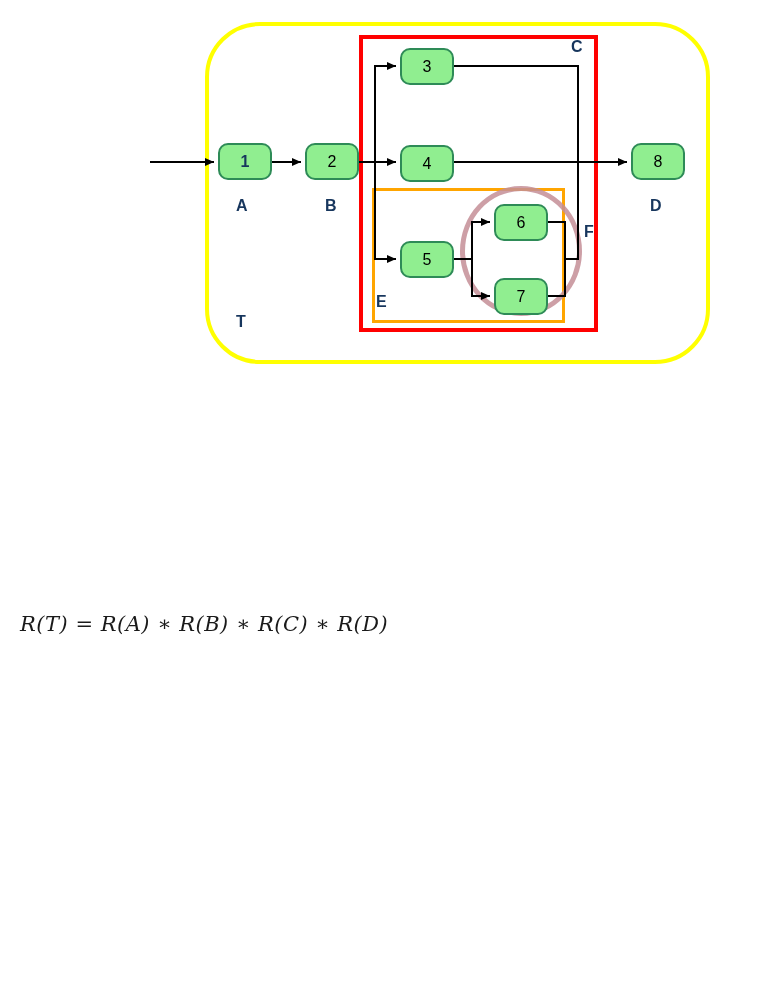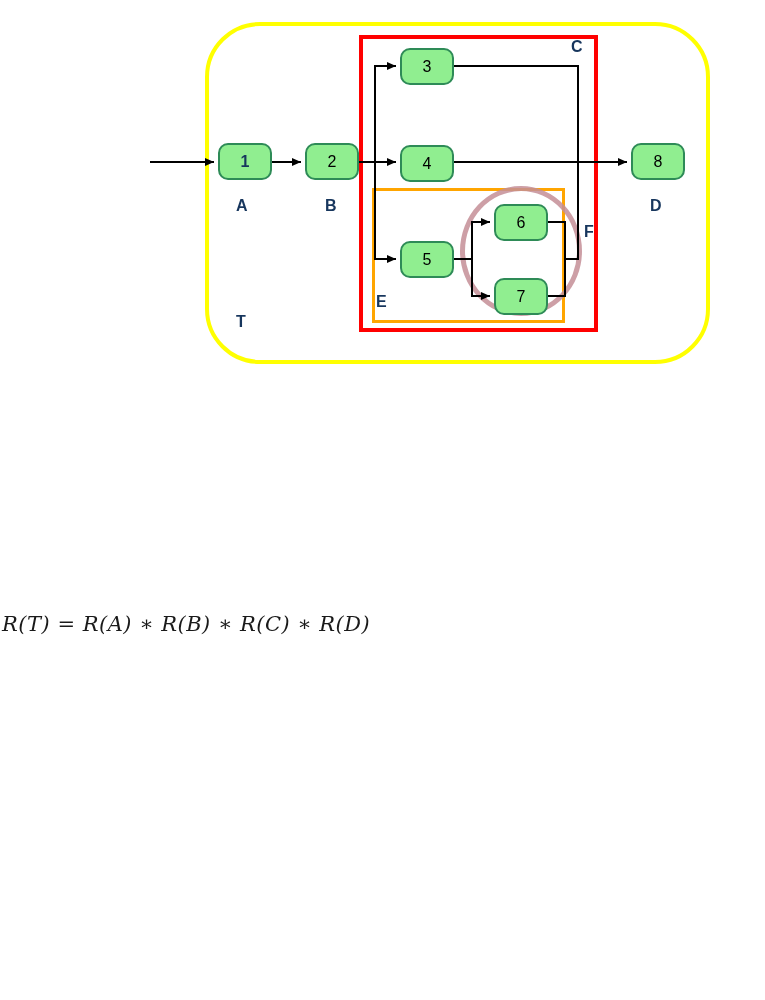--- a/index.html
+++ b/index.html
@@ -30,21 +30,21 @@
   
   .tag{position:absolute;font-weight:bold;font-size:16px;color:#17365d;}
   .tagA{left:236px;top:197px;}
   .tagB{left:325px;top:197px;}
   .tagC{left:571px;top:38px;}
   .tagD{left:650px;top:197px;}
   .tagE{left:376px;top:293px;}
   .tagF{left:584px;top:223px;}
   .tagT{left:236px;top:313px;}
   
-  .formula{position:absolute;left:2px;top:612px;font-family:"DejaVu Serif",serif;
+  .formula{position:absolute;left:20px;top:612px;font-family:"DejaVu Serif",serif;
            font-style:italic;font-size:21px;color:#1a1a1a;letter-spacing:0.5px;}
 </style>
 </head>
 <body>
 
 <div class="canvas">
 
   <div class="region outer-yellow"></div>
   <div class="region series-red"></div>
   <div class="region parallel-orange"></div>

